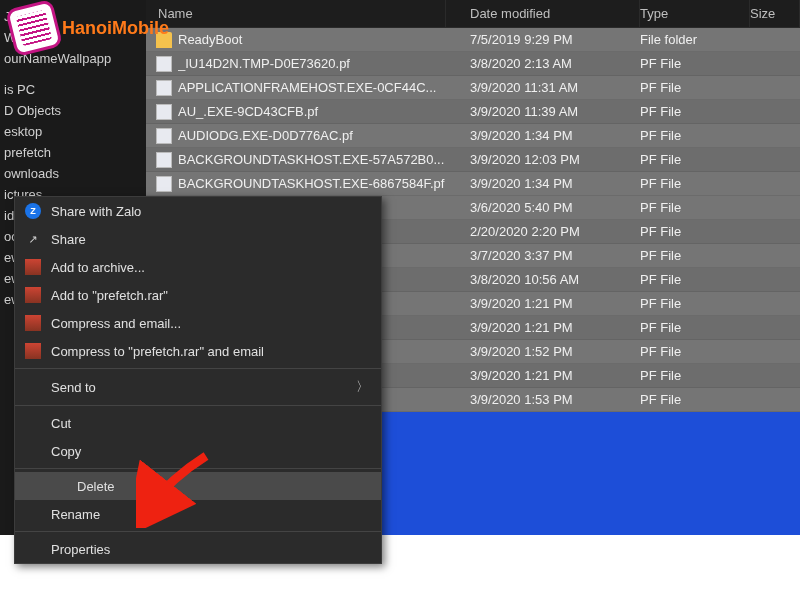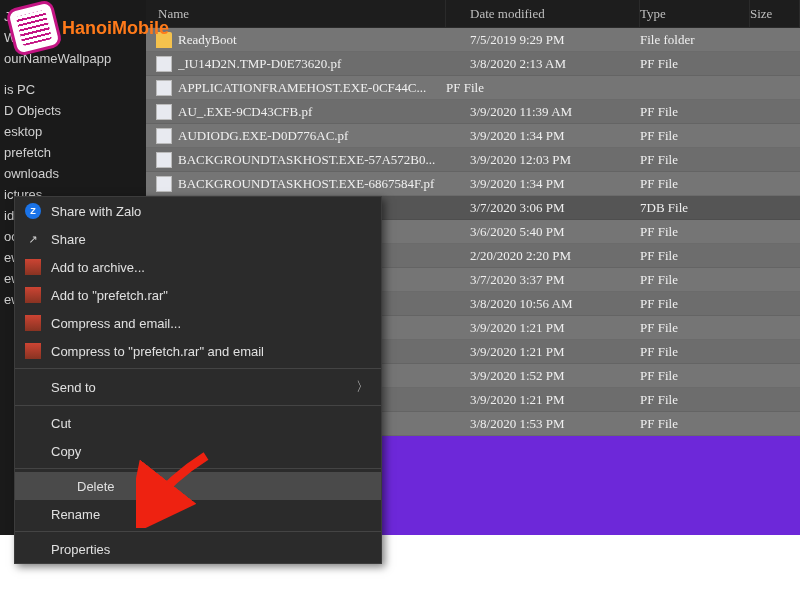--- a/index.html
+++ b/index.html
@@ -34,24 +34,23 @@
   white-space: nowrap;
   cursor: pointer;
   color: #cfcfcf;
   display: flex;
   align-items: center;
   gap: 4px;
 }
 .sidebar-spacer { height: 10px; }
 .file-panel {
   flex: 1;
-  background: #6d28d9;
+  background: #1d4ed8;
   display: flex;
   flex-direction: column;
-  font-family: Liberation Serif, serif;
 }
 .header-row {
   display: flex;
   background: #1d1d1d;
   border-bottom: 1px solid #2a2a2a;
   height: 28px;
   align-items: center;
   color: #bfbfbf;
 }
 .col-name { flex: 0 0 300px; padding-left: 12px; }
@@ -207,20 +206,21 @@
           </div>
           <div class="file-row alt">
             <div class="file-icon pf-icon"></div>
             <div class="file-cell" style="flex: 0 0 268px;">_IU14D2N.TMP-D0E73620.pf</div>
             <div class="file-cell col-date">3/8/2020 2:13 AM</div>
             <div class="file-cell col-type">PF File</div>
           </div>
           <div class="file-row">
             <div class="file-icon pf-icon"></div>
             <div class="file-cell" style="flex: 0 0 268px;">APPLICATIONFRAMEHOST.EXE-0CF44C...</div>
+            <div class="file-cell col-date">3/9/2020 11:31 AM</div>
             <div class="file-cell col-type">PF File</div>
           </div>
           <div class="file-row alt">
             <div class="file-icon pf-icon"></div>
             <div class="file-cell" style="flex: 0 0 268px;">AU_.EXE-9CD43CFB.pf</div>
             <div class="file-cell col-date">3/9/2020 11:39 AM</div>
             <div class="file-cell col-type">PF File</div>
           </div>
           <div class="file-row">
             <div class="file-icon pf-icon"></div>
@@ -233,26 +233,20 @@
             <div class="file-cell" style="flex: 0 0 268px;">BACKGROUNDTASKHOST.EXE-57A572B0...</div>
             <div class="file-cell col-date">3/9/2020 12:03 PM</div>
             <div class="file-cell col-type">PF File</div>
           </div>
           <div class="file-row">
             <div class="file-icon pf-icon"></div>
             <div class="file-cell" style="flex: 0 0 268px;">BACKGROUNDTASKHOST.EXE-6867584F.pf</div>
             <div class="file-cell col-date">3/9/2020 1:34 PM</div>
             <div class="file-cell col-type">PF File</div>
           </div>
-          <div class="file-row alt sel7db">
-            <div class="file-icon pf-icon"></div>
-            <div class="file-cell" style="flex: 0 0 268px;"></div>
-            <div class="file-cell col-date">3/7/2020 3:06 PM</div>
-            <div class="file-cell col-type">7DB File</div>
-          </div>
           <div class="file-row">
             <div class="file-icon pf-icon"></div>
             <div class="file-cell" style="flex: 0 0 268px;">pf</div>
             <div class="file-cell col-date">3/6/2020 5:40 PM</div>
             <div class="file-cell col-type">PF File</div>
           </div>
           <div class="file-row alt">
             <div class="file-icon pf-icon"></div>
             <div class="file-cell" style="flex: 0 0 268px;">09.pf</div>
             <div class="file-cell col-date">2/20/2020 2:20 PM</div>
@@ -290,21 +284,21 @@
           </div>
           <div class="file-row alt">
             <div class="file-icon pf-icon"></div>
             <div class="file-cell" style="flex: 0 0 268px;"></div>
             <div class="file-cell col-date">3/9/2020 1:21 PM</div>
             <div class="file-cell col-type">PF File</div>
           </div>
           <div class="file-row">
             <div class="file-icon pf-icon"></div>
             <div class="file-cell" style="flex: 0 0 268px;"></div>
-            <div class="file-cell col-date">3/8/2020 1:53 PM</div>
+            <div class="file-cell col-date">3/9/2020 1:53 PM</div>
             <div class="file-cell col-type">PF File</div>
           </div>
         </div>
     </div>
   </div>
   <div class="caption-bar">trl + A và nhấn Delete để xóa toàn bộ file trong thư mục đi.</div>
 </div>
 
 <div class="logo">
   <div class="logo-box"></div>

